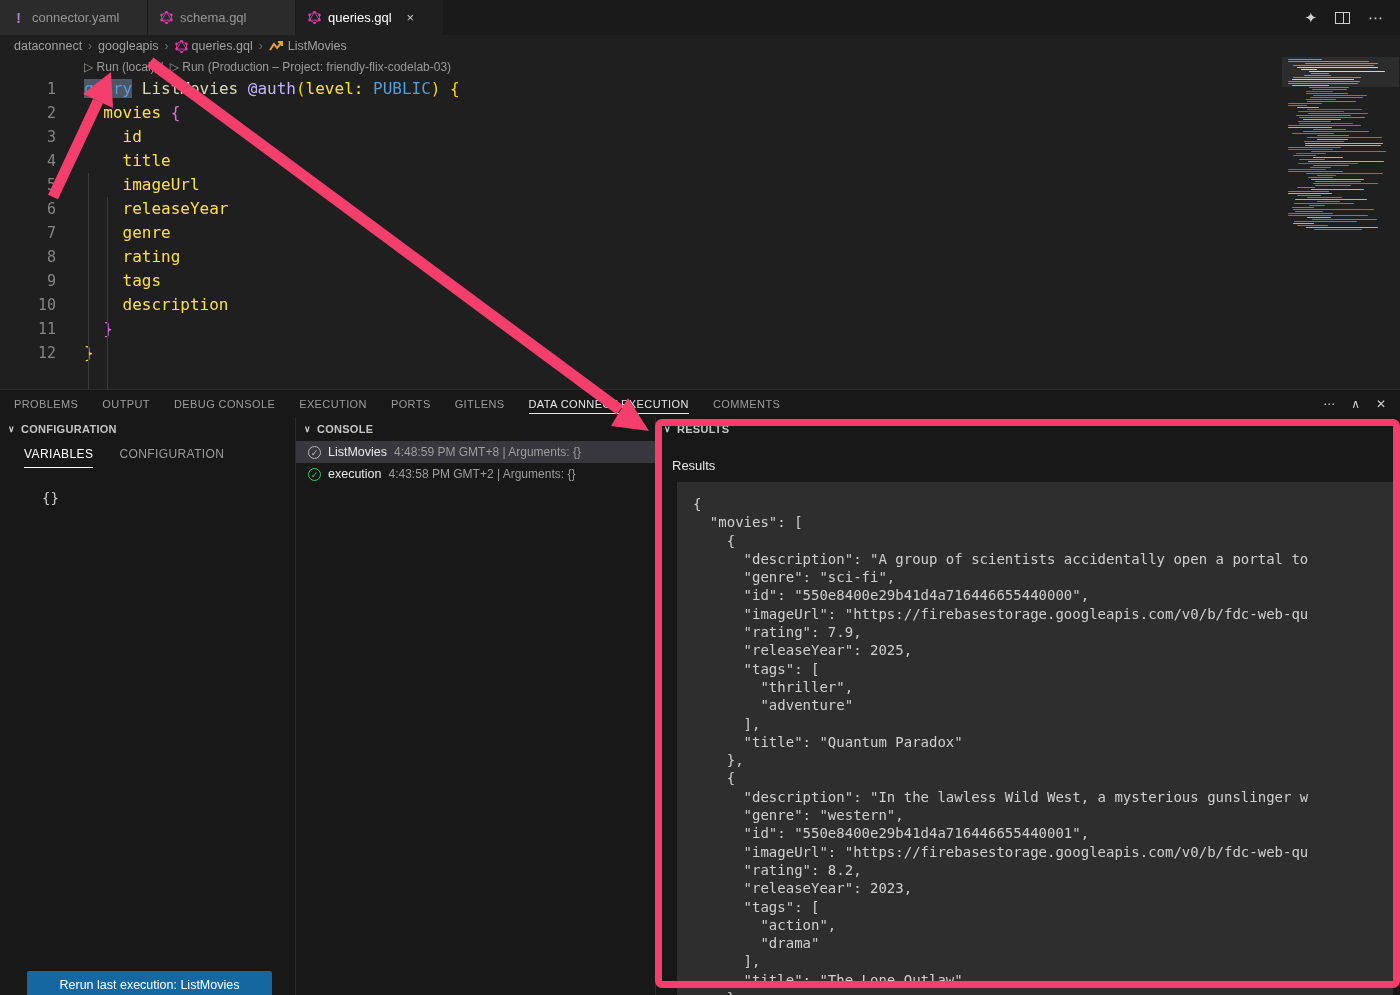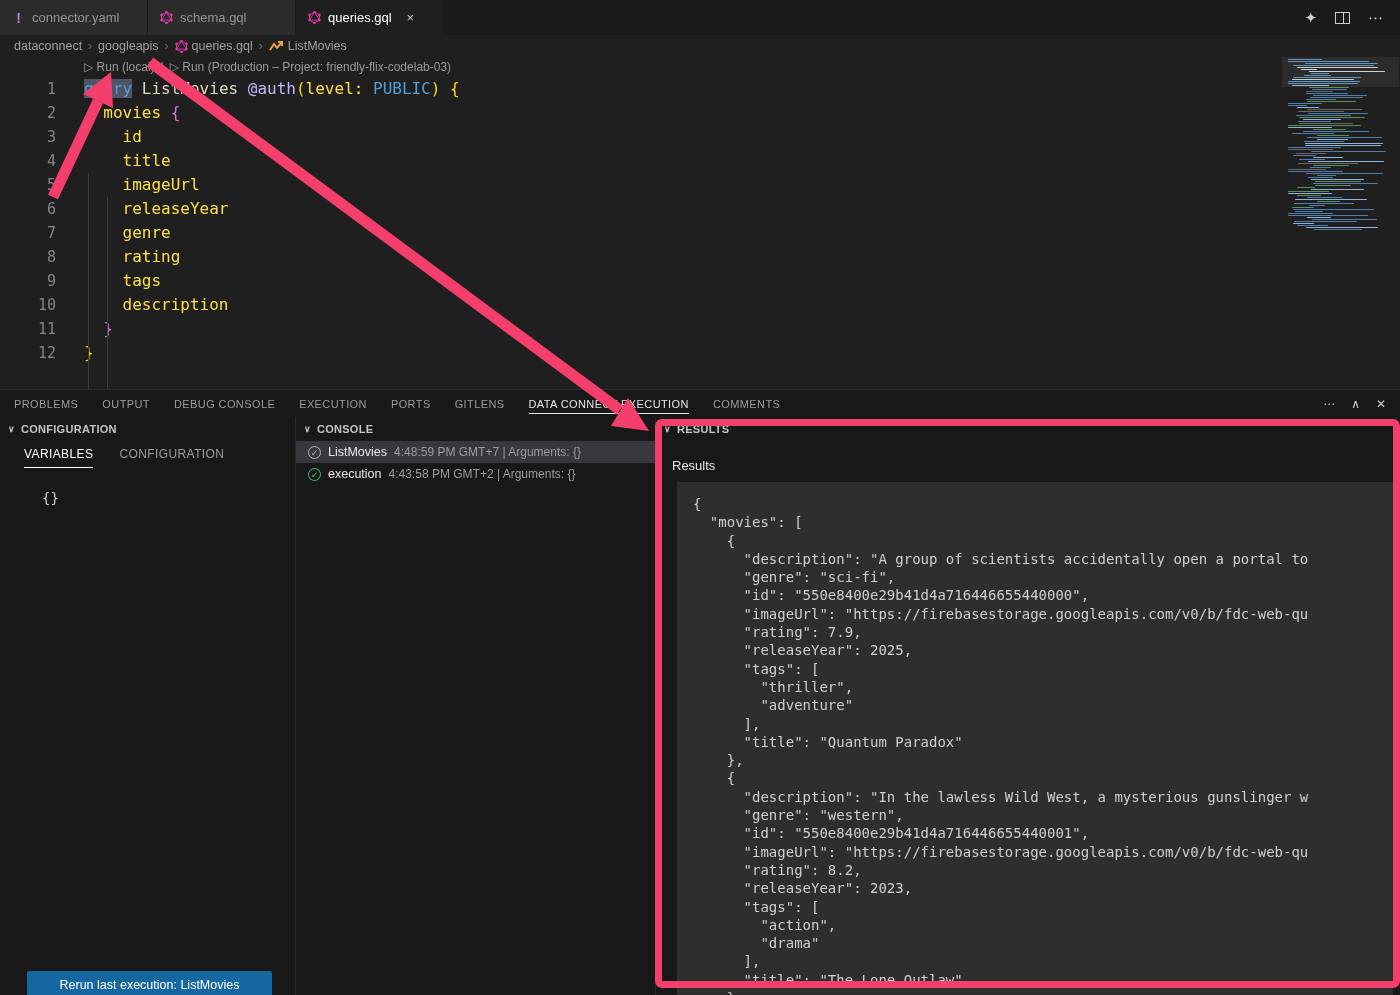--- a/index.html
+++ b/index.html
@@ -343,21 +343,21 @@
       </div>
       <div class="col-history">
         <div class="sect-head">
           <span class="chev">∨</span>
           <span>CONSOLE</span>
         </div>
         <div id="histrows">
             <div class="hist-row selected">
               <span class="hist-ic gray">✓</span>
               <span class="hist-name">ListMovies</span>
-              <span class="hist-meta">4:48:59 PM GMT+7 | Arguments: {}</span>
+              <span class="hist-meta">4:48:59 PM GMT+8 | Arguments: {}</span>
             </div>
             <div class="hist-row">
               <span class="hist-ic green">✓</span>
               <span class="hist-name">execution</span>
               <span class="hist-meta">4:43:58 PM GMT+2 | Arguments: {}</span>
             </div>
           </div>
       </div>
       <div class="col-results">
         <div class="sect-head">

